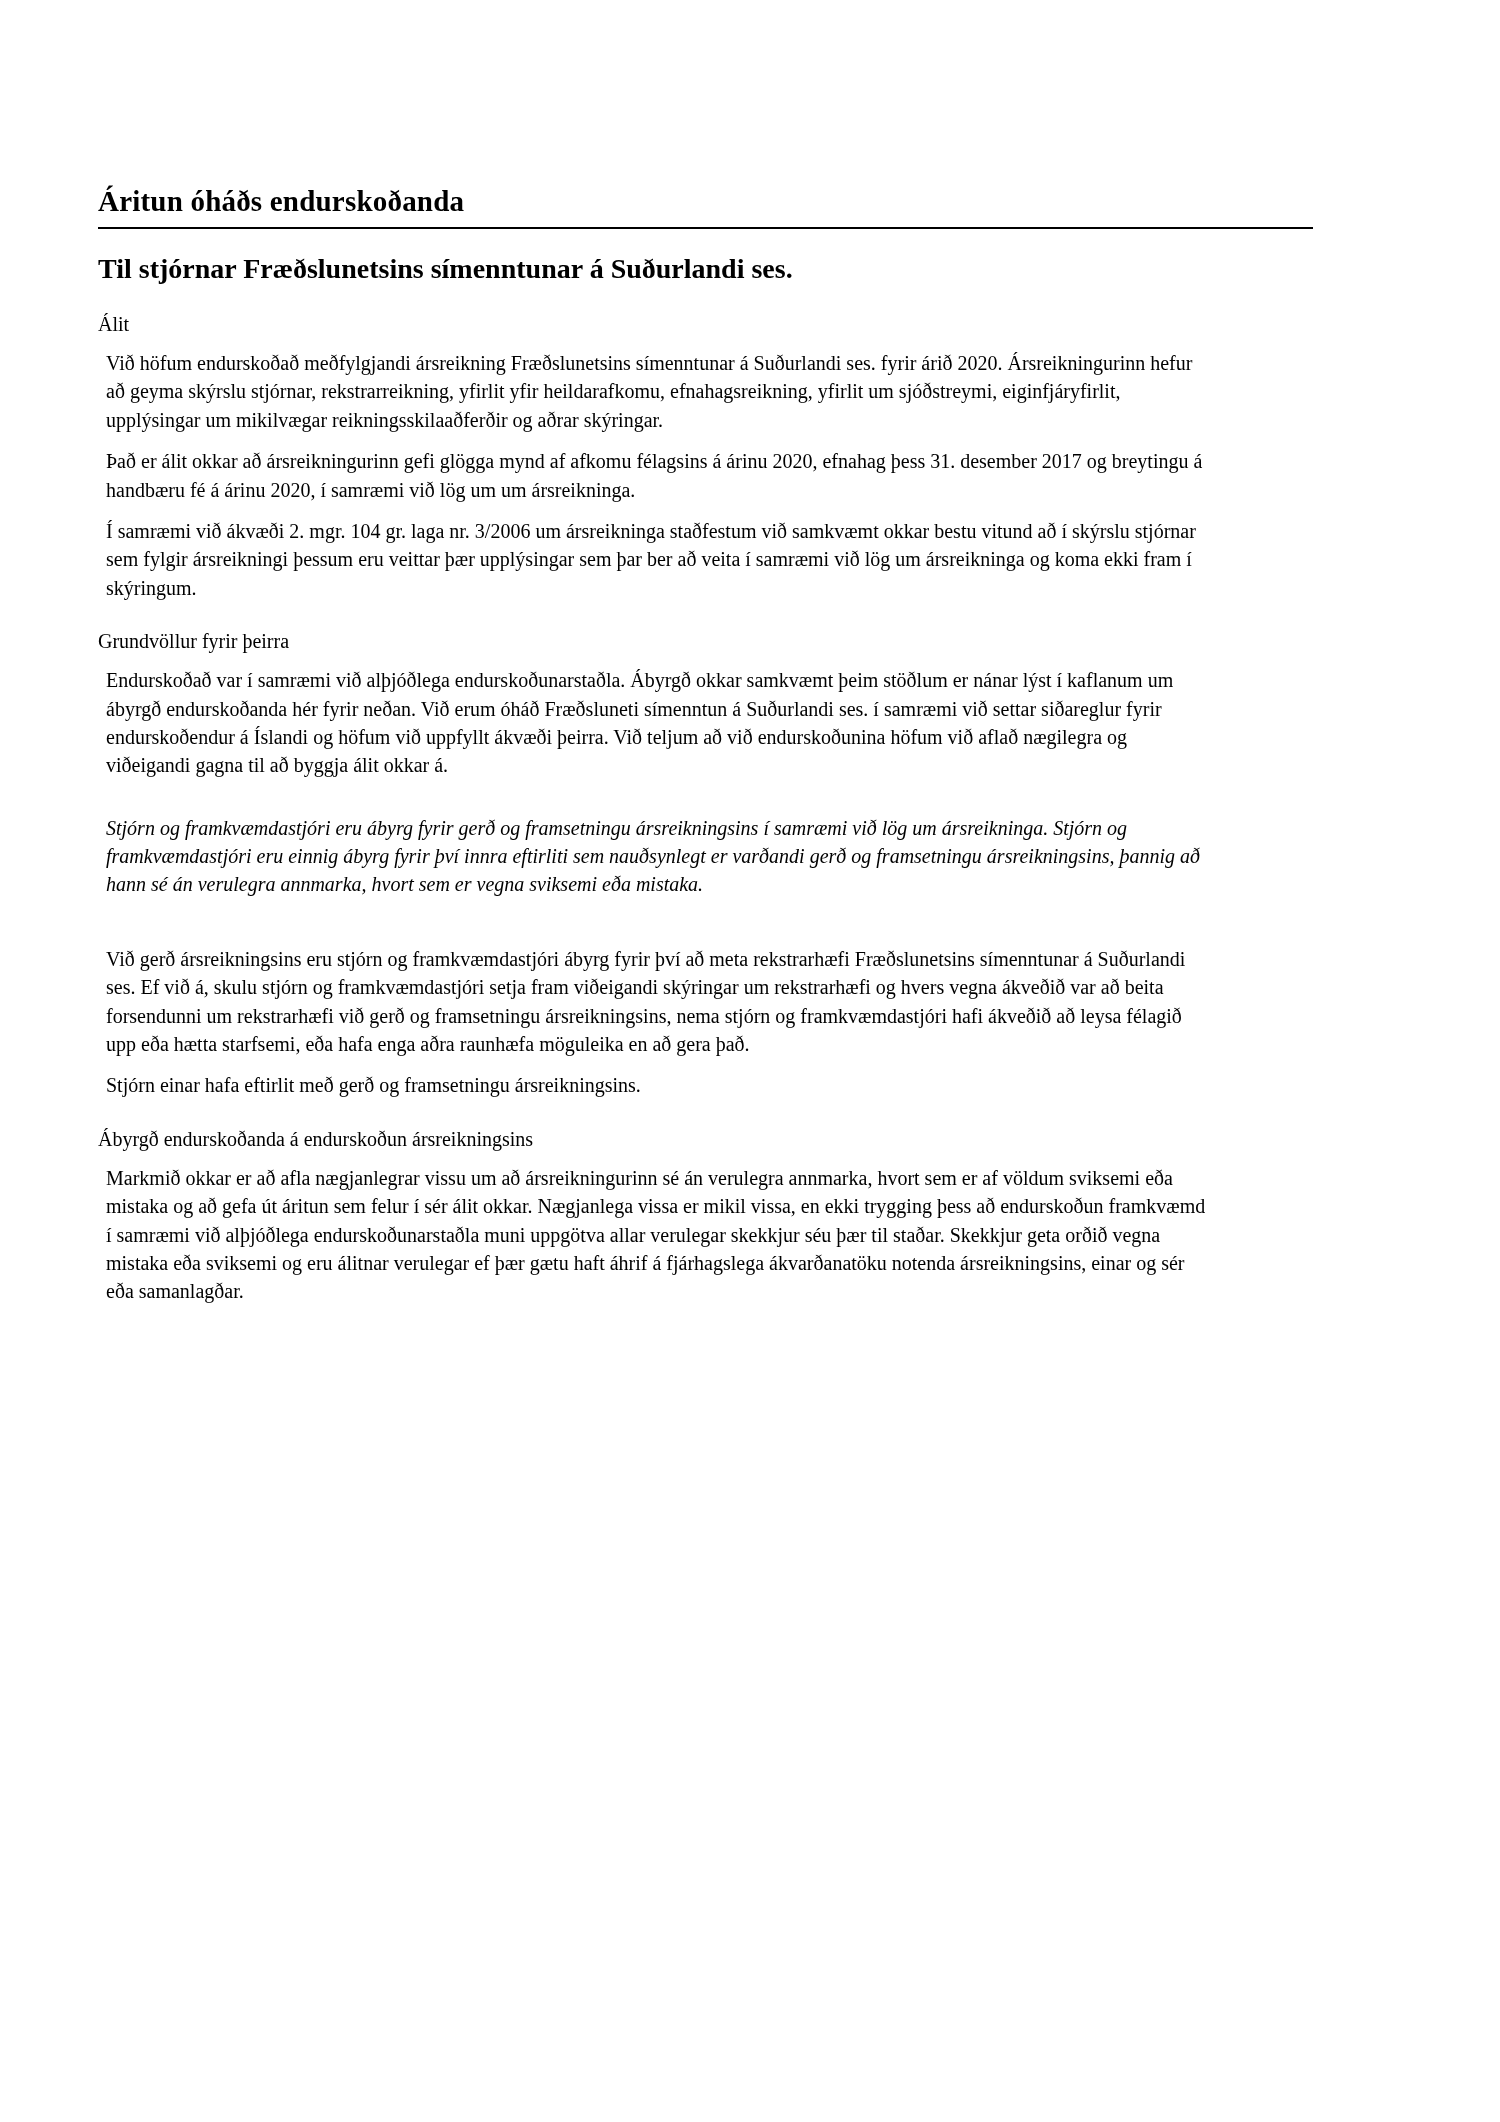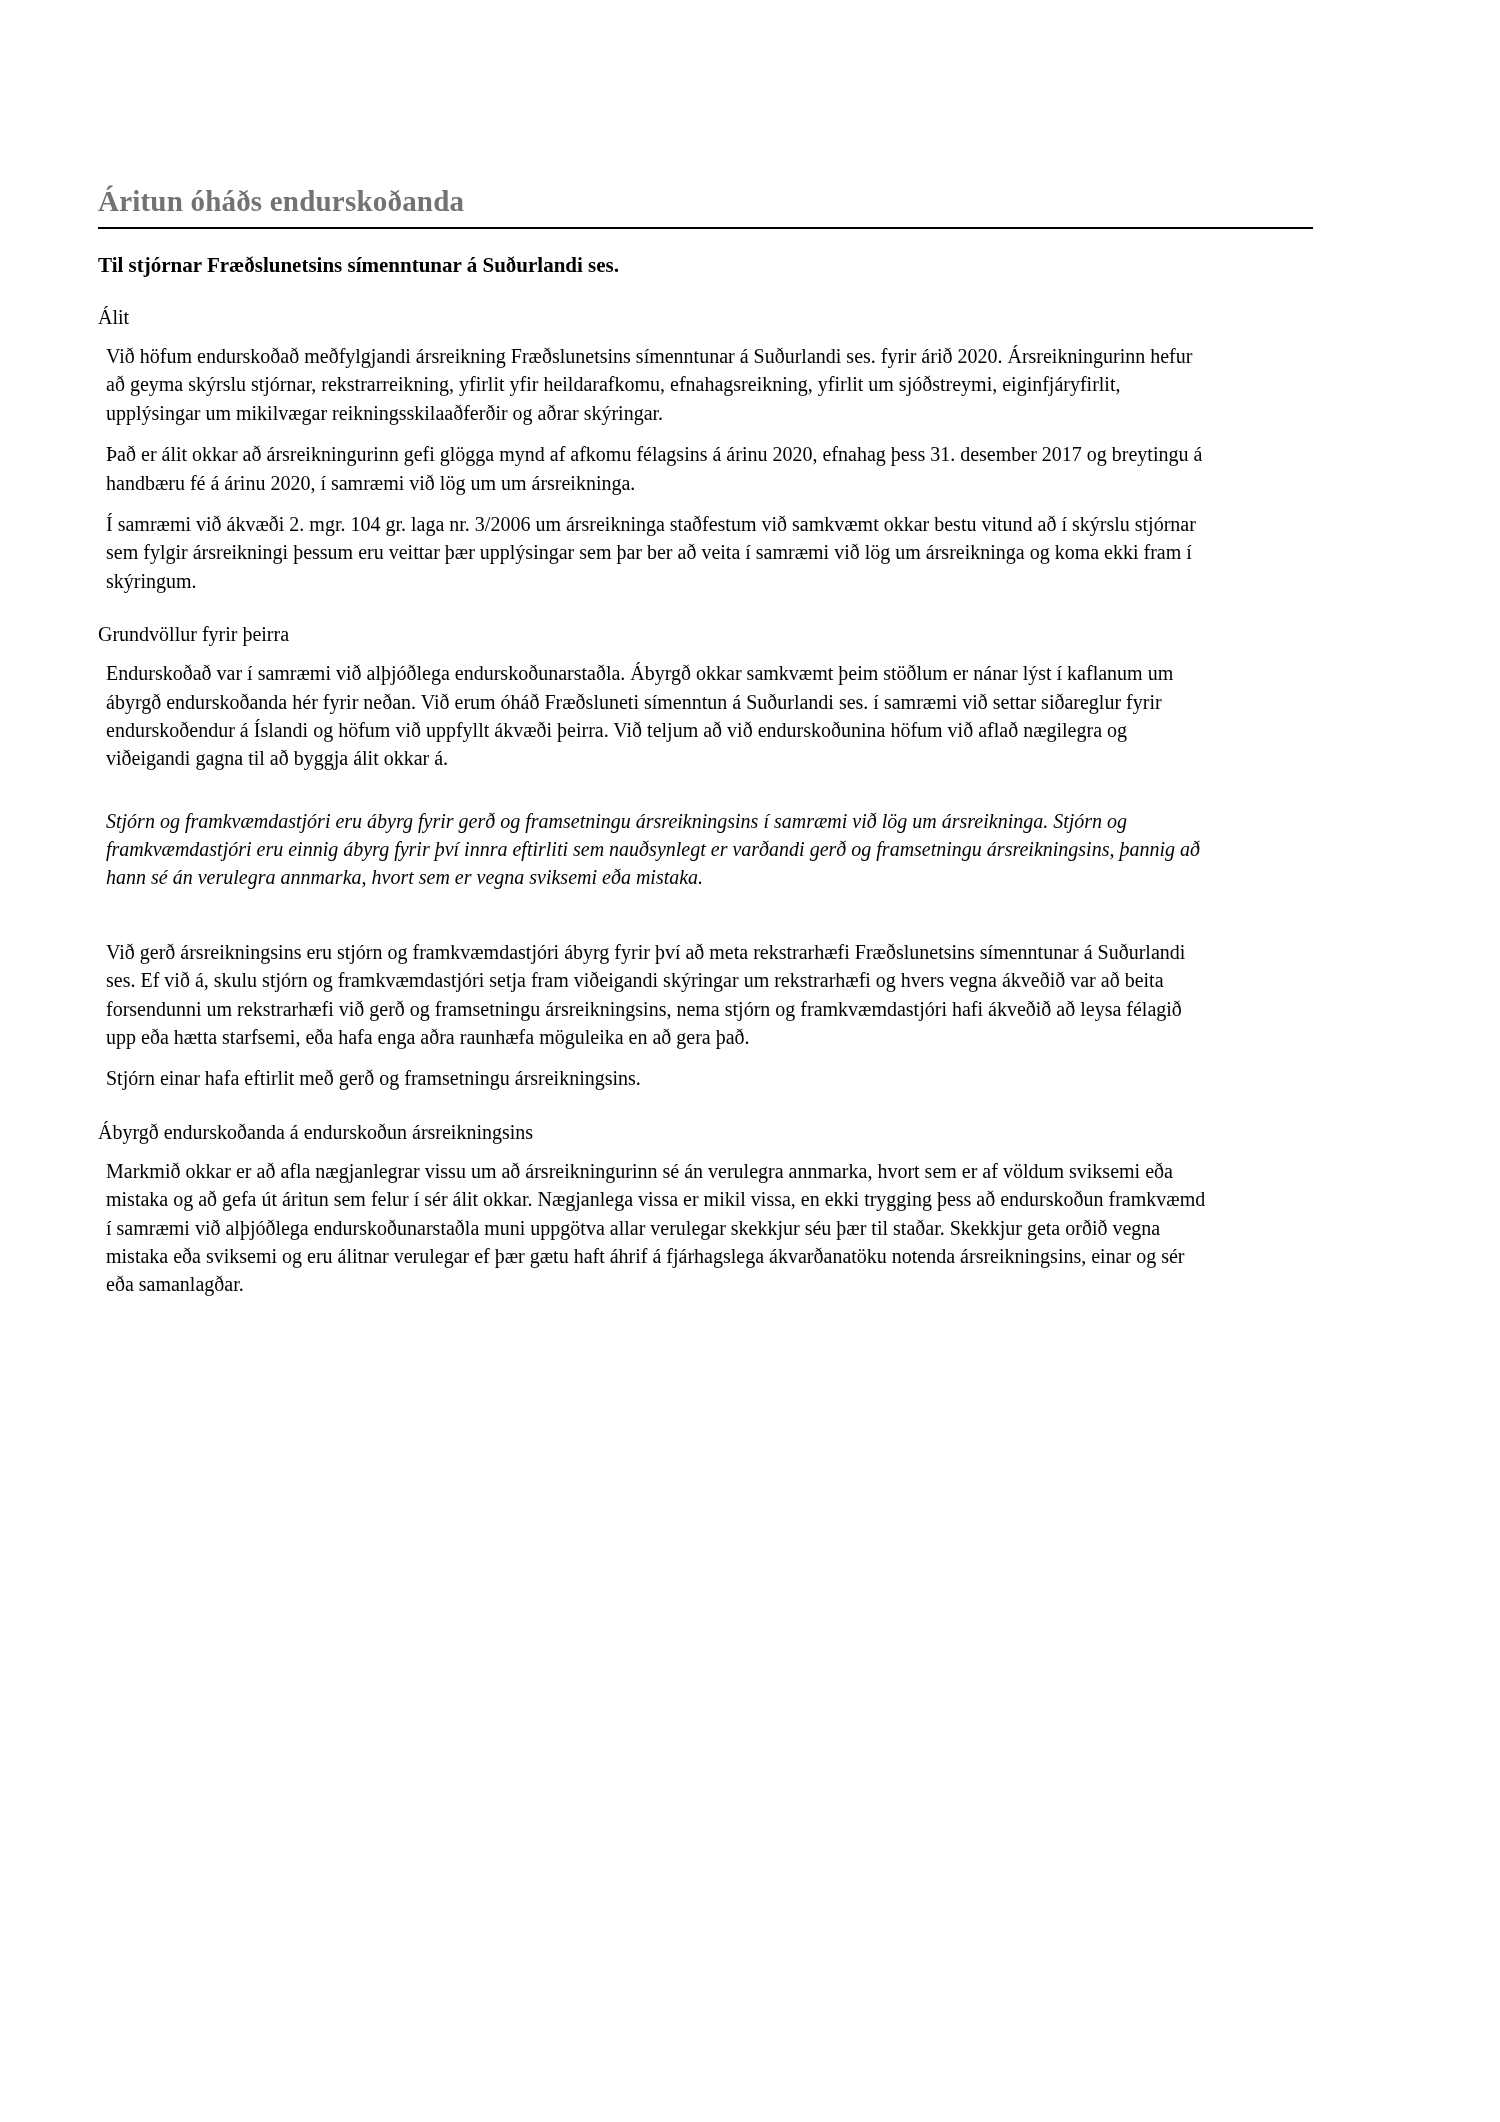--- a/index.html
+++ b/index.html
@@ -14,28 +14,28 @@
     background: #ffffff;
     font-family: "Liberation Serif", "DejaVu Serif", serif;
     color: #000000;
     box-sizing: border-box;
     padding: 185px 187px 0 98px;
     overflow: hidden;
   }
   .doc-title {
     font-size: 29px;
     font-weight: bold;
-    color: #737373;
+    color: #000000;
     margin: 0;
     padding-bottom: 9px;
     border-bottom: 2px solid #000000;
     letter-spacing: 0.2px;
   }
   .addressee {
-    font-size: 21px;
+    font-size: 28px;
     font-weight: bold;
     margin: 24px 0 0 0;
   }
   .section-heading {
     font-size: 20px;
     font-weight: normal;
     margin: 28px 0 0 0;
   }
   .para {
     font-size: 20px;

